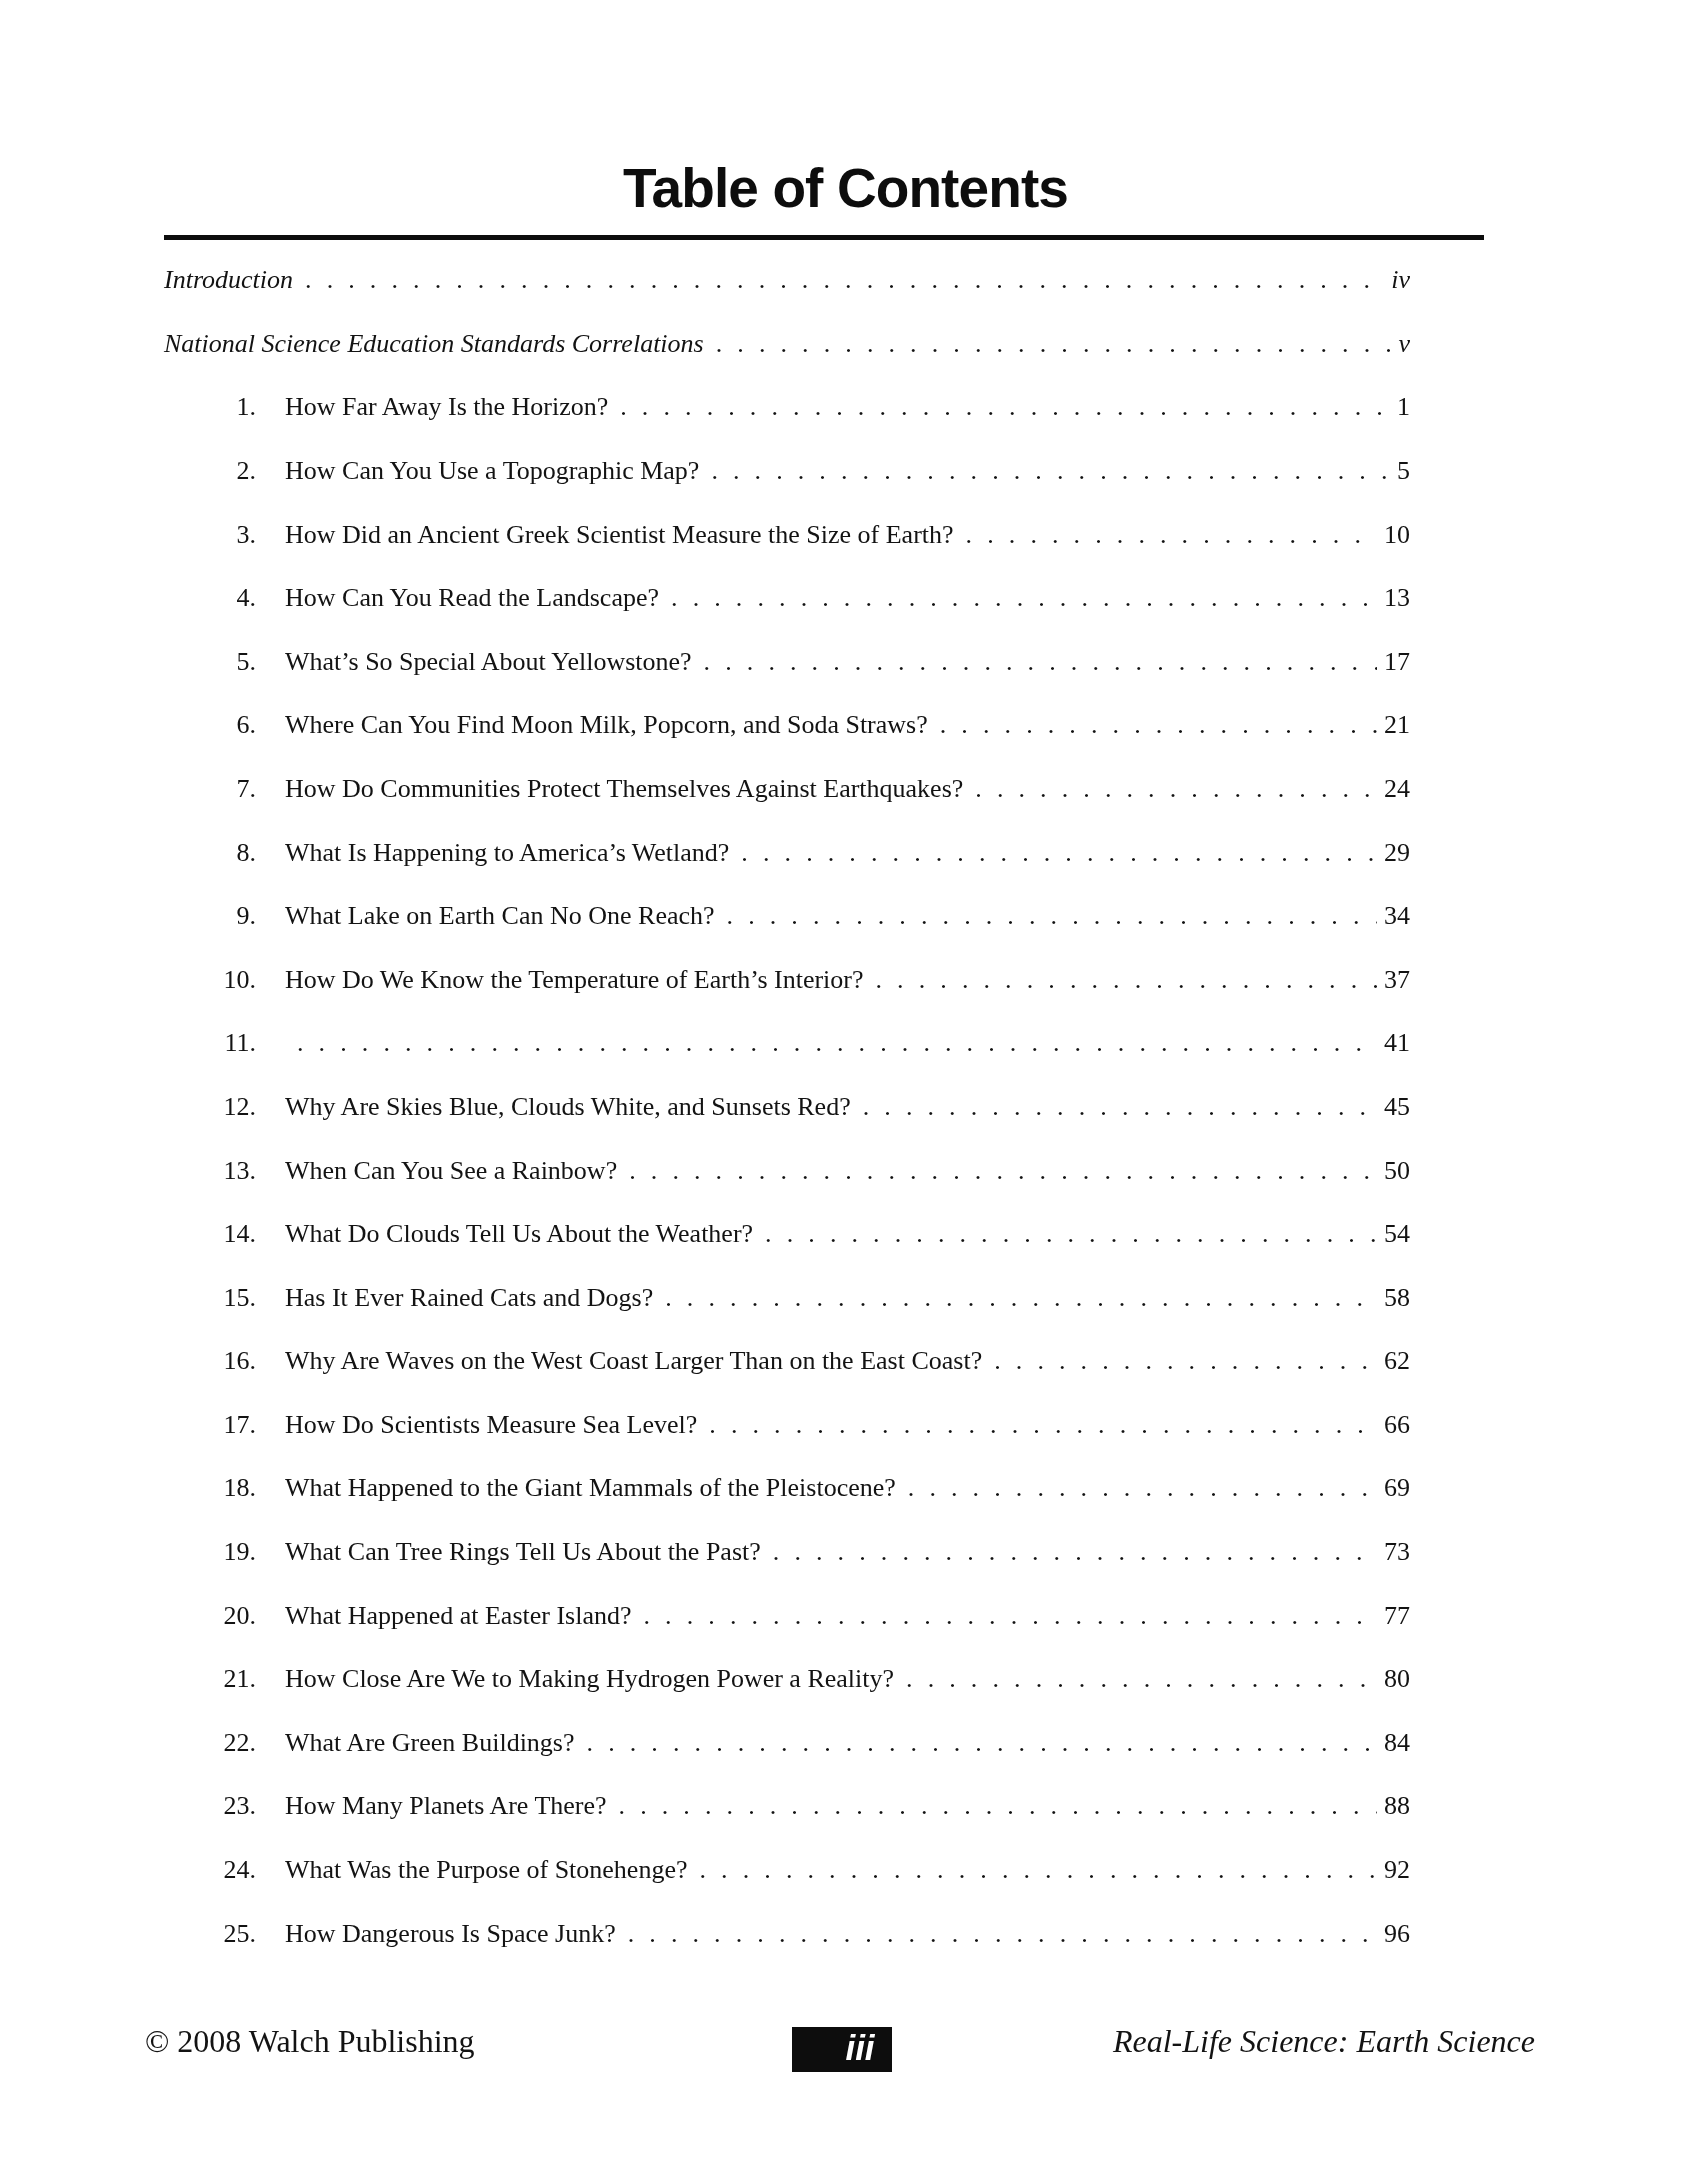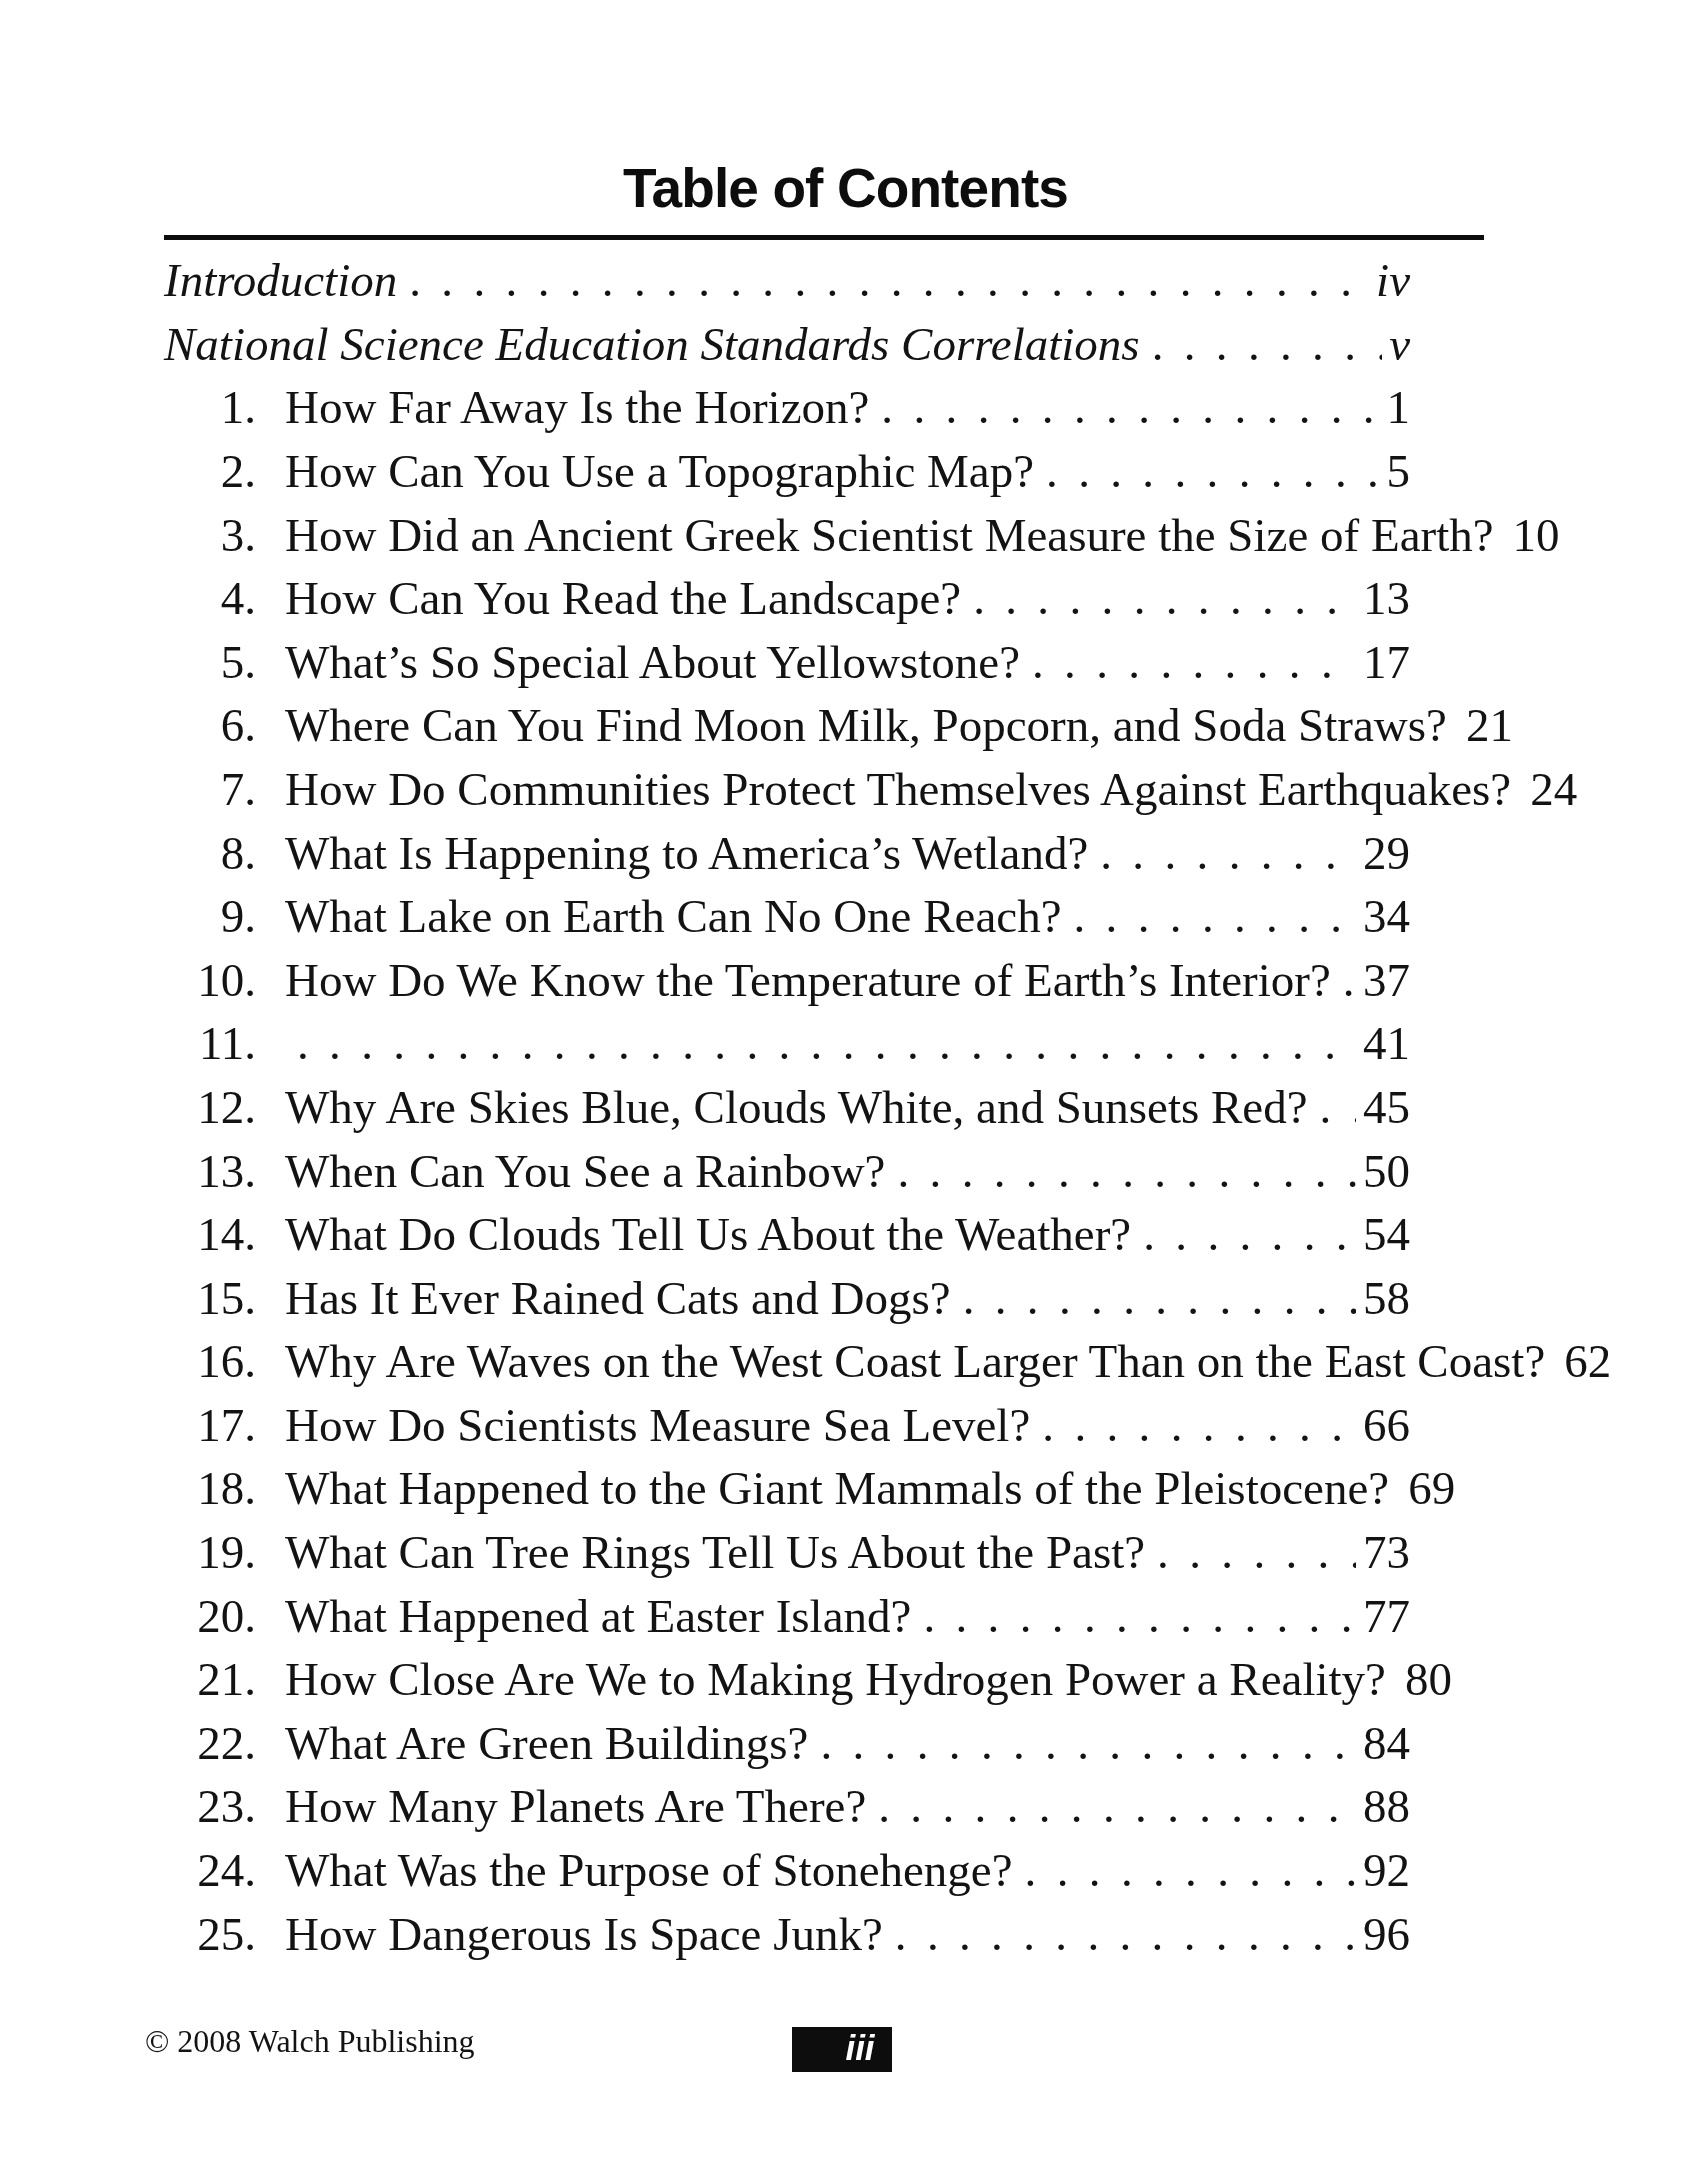--- a/index.html
+++ b/index.html
@@ -30,21 +30,21 @@
     height: 5.2px;
     background: #0d0d0d;
   }
   .toc {
     margin: 19px 0 0 164px;
     width: 1246px;
   }
   .row {
     display: flex;
     align-items: baseline;
-    font-size: 47px;
+    font-size: 26px;
     line-height: 42px;
     margin-bottom: 21.6px;
     white-space: nowrap;
   }
   .num {
     flex: none;
     width: 92px;
     text-align: right;
     margin-right: 29px;
   }
@@ -289,15 +289,16 @@
     <span class="ttl">How Dangerous Is Space Junk?</span>
     <span class="dots"></span>
     <span class="pg">96</span>
   </div>
 </div>
 
   <div class="footer-left">© 2008 Walch Publishing</div>
   <div class="folio-box">
     <span>iii</span>
   </div>
+  <div class="footer-right">Real-Life Science: Earth Science</div>
 
 </div>
 
 
 </body></html>

